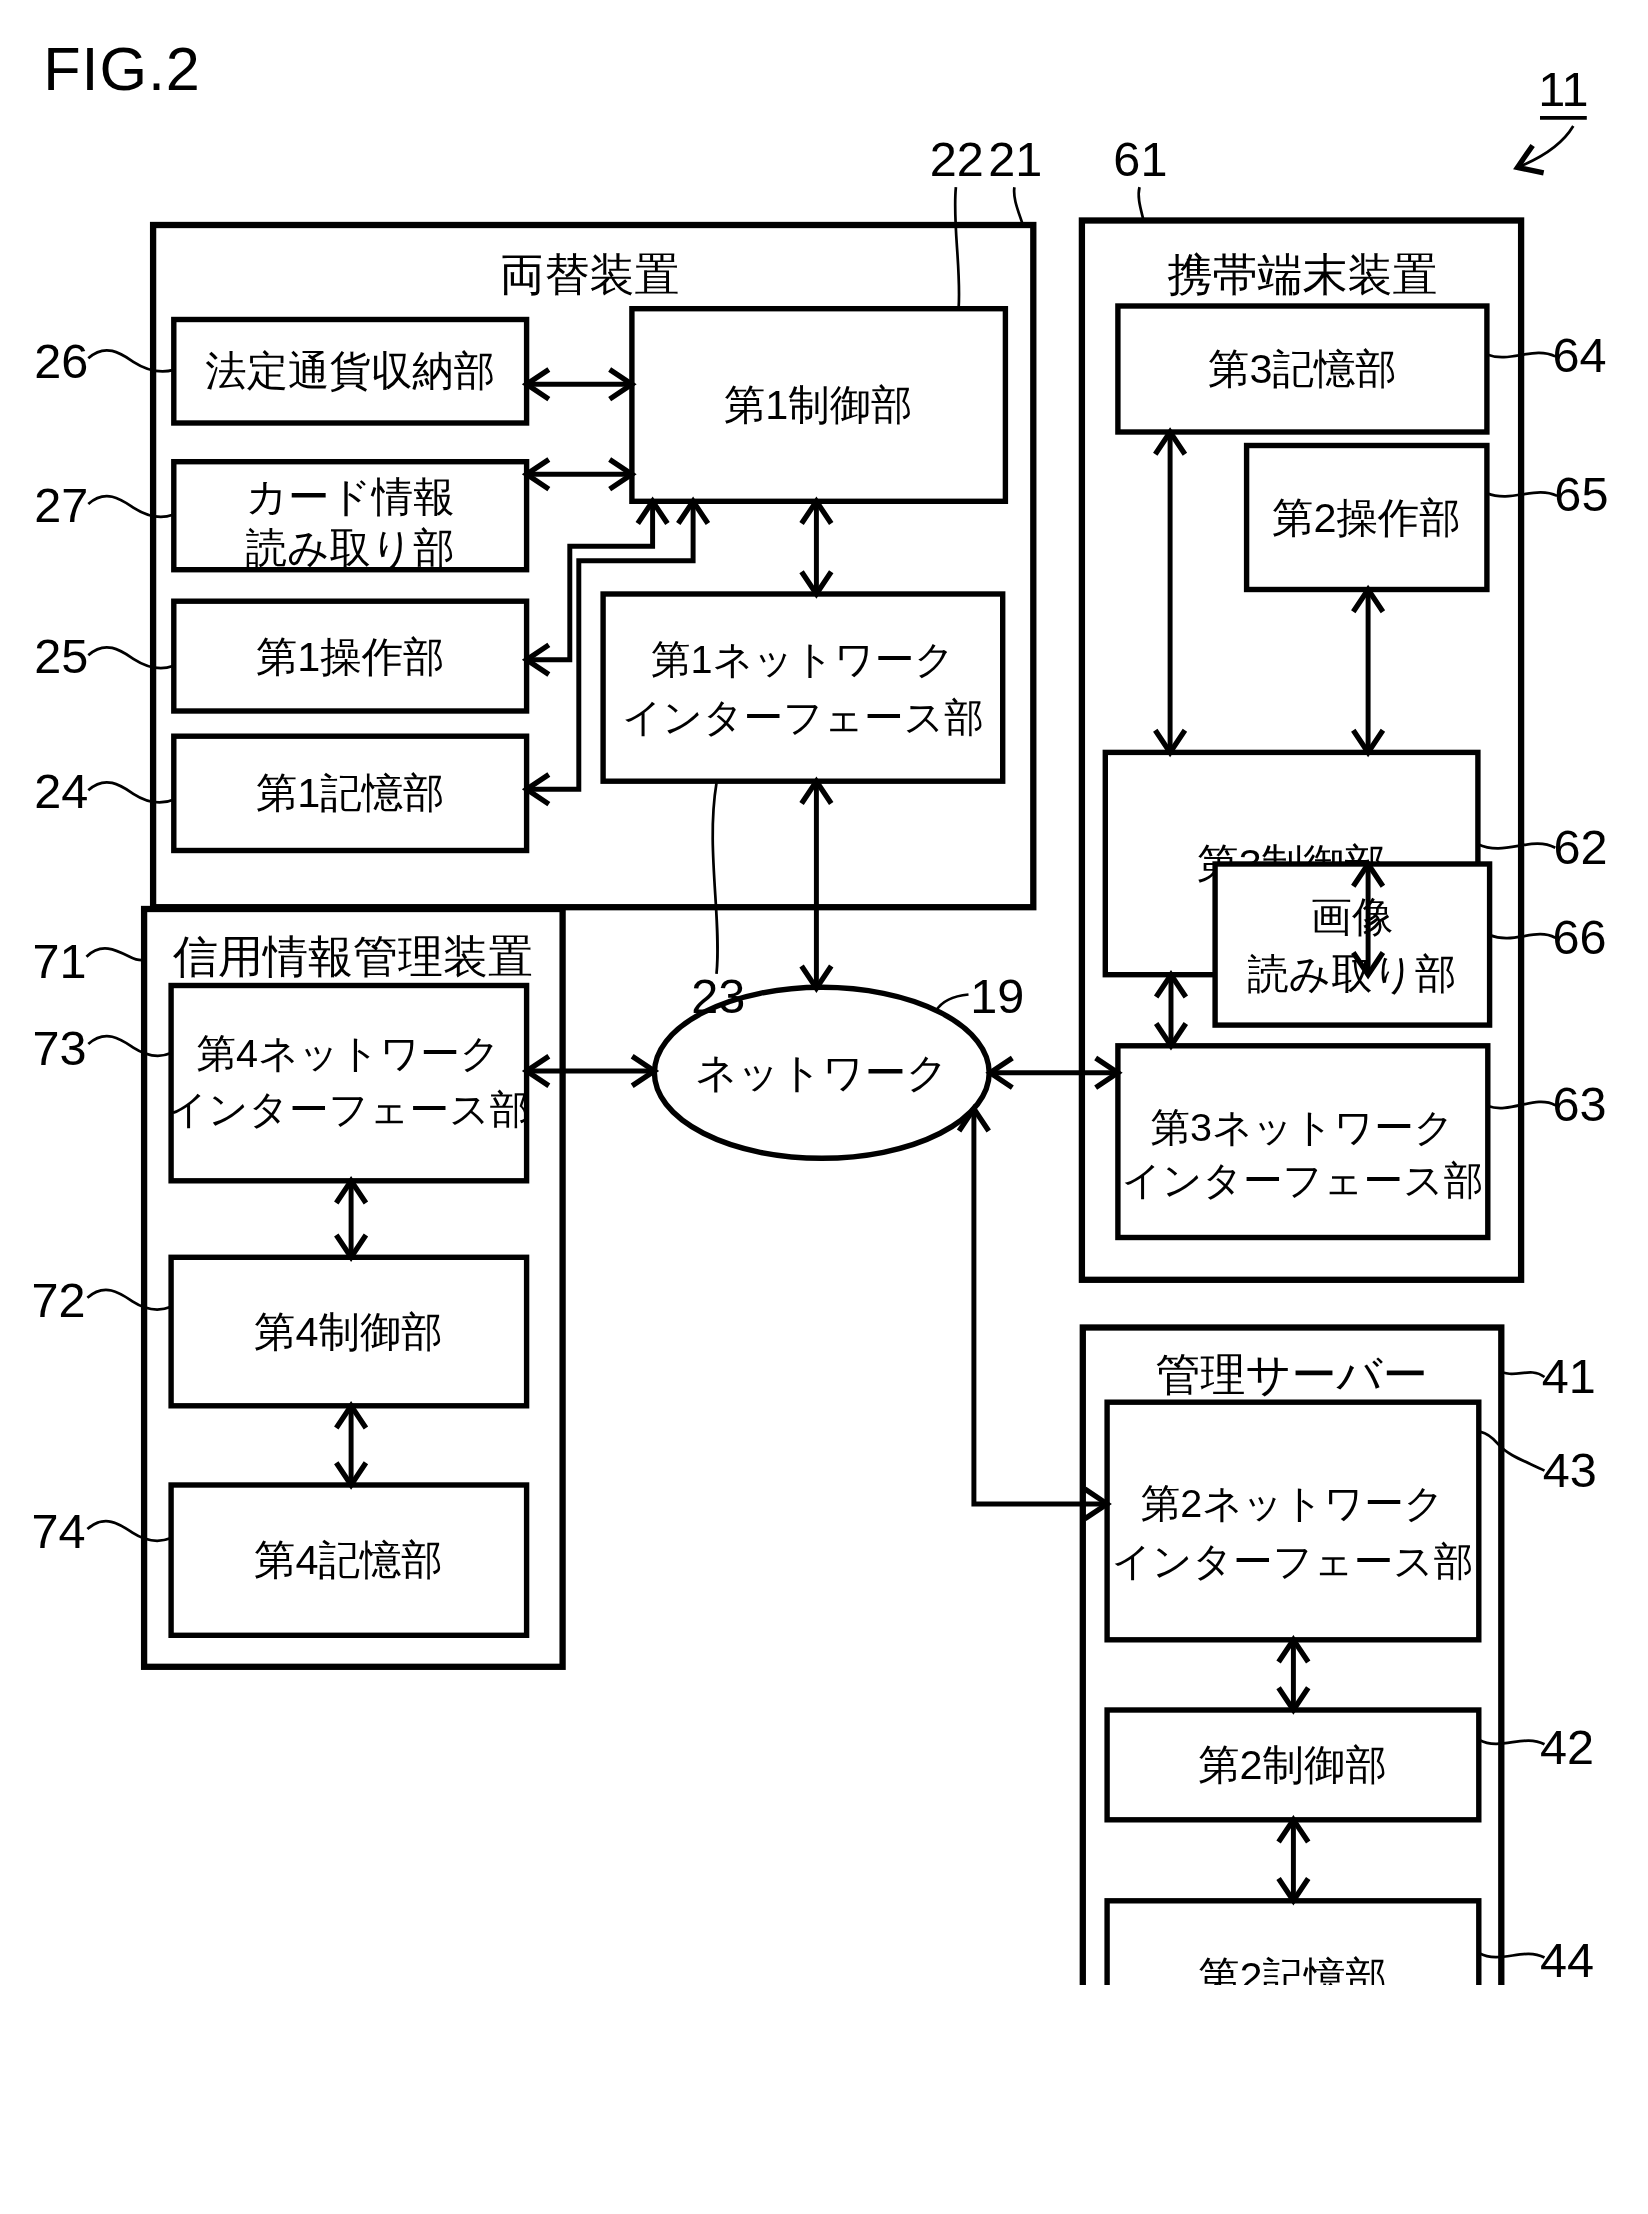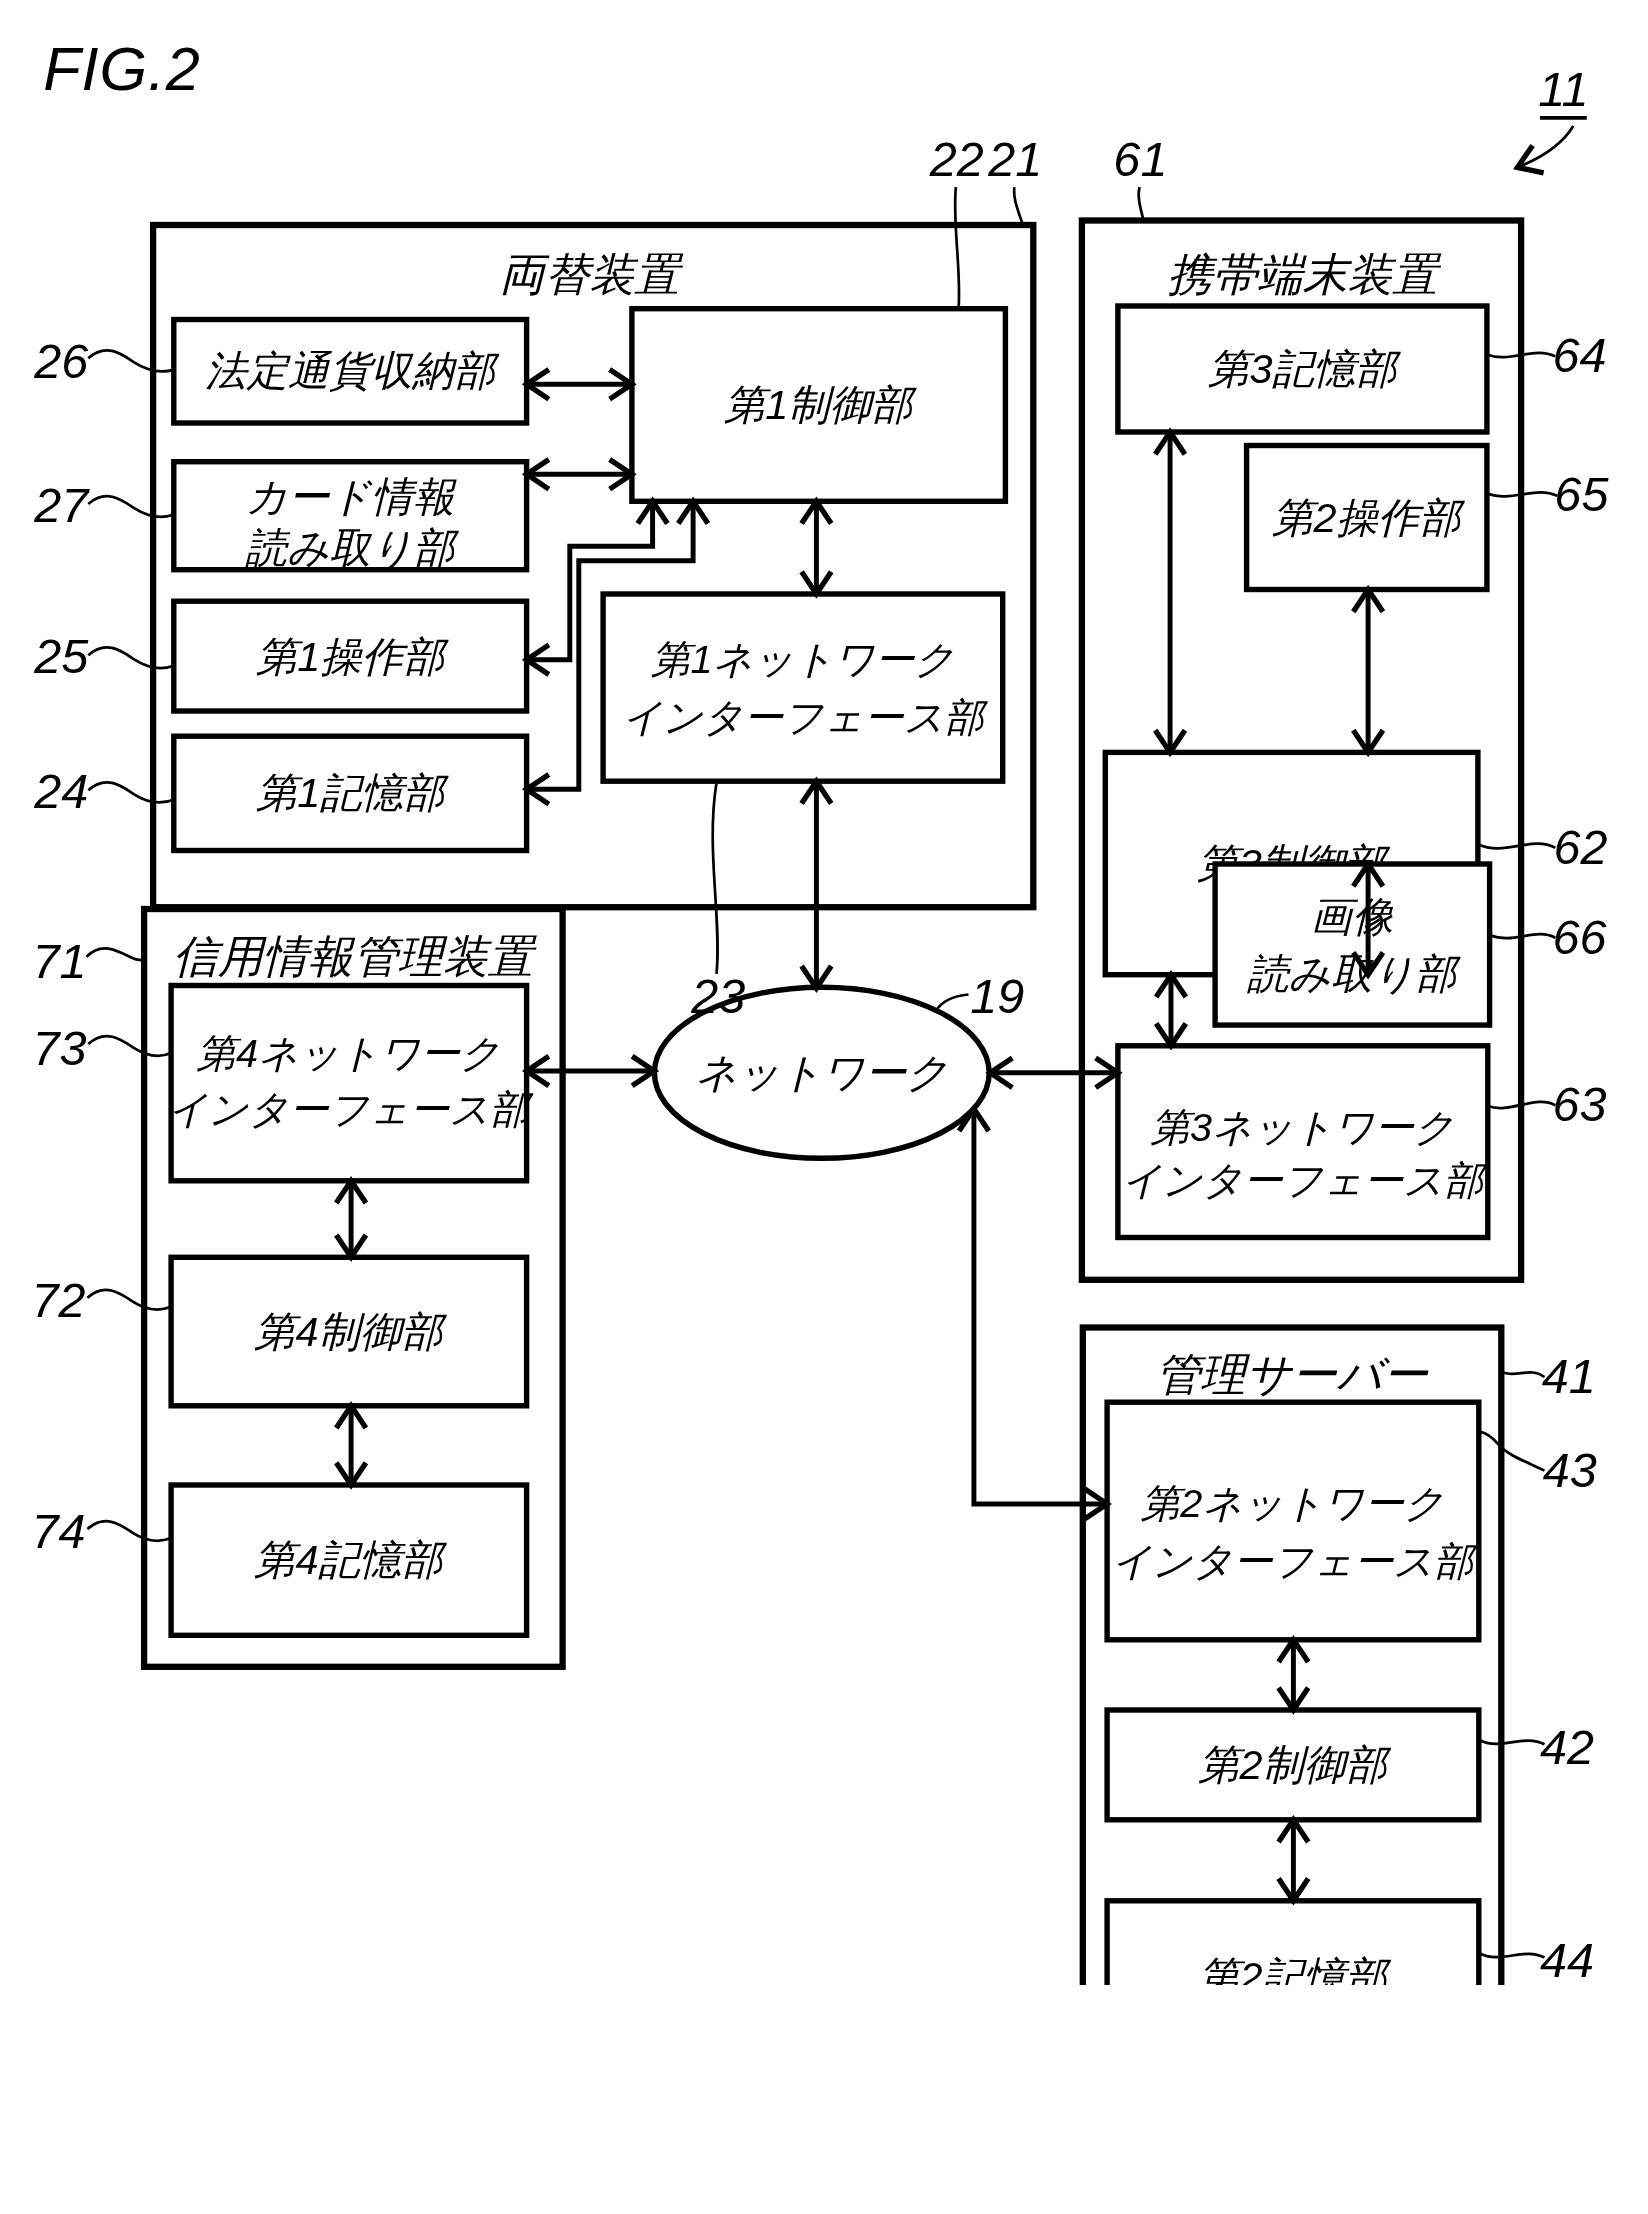--- a/index.html
+++ b/index.html
@@ -1,16 +1,16 @@
 <!DOCTYPE html>
 <html style="font-size:14.4px"><head>
 <meta charset="utf-8">
 <style>
   html,body{margin:0;padding:0;background:#ffffff;}
-  .page{width:1649px;height:1985px;background:#ffffff;position:relative;margin:0 auto;font-style:italic;}
+  .page{width:1649px;height:1985px;background:#ffffff;position:relative;margin:0 auto;}
   svg{display:block;}
   text{font-family:"Liberation Sans","DejaVu Sans",sans-serif;fill:#000000;}
   .fig{font-size:68px;letter-spacing:1px;}
   .ref{font-size:54px;}
   .title{font-size:50px;}
   .lbl{font-size:46px;}
   .lbl2{font-size:44px;}
   .box{fill:#ffffff;stroke:#000000;stroke-width:7;}
   .ibox{fill:#ffffff;stroke:#000000;stroke-width:6;}
   .shaft{fill:none;stroke:#000000;stroke-width:5.5;}

